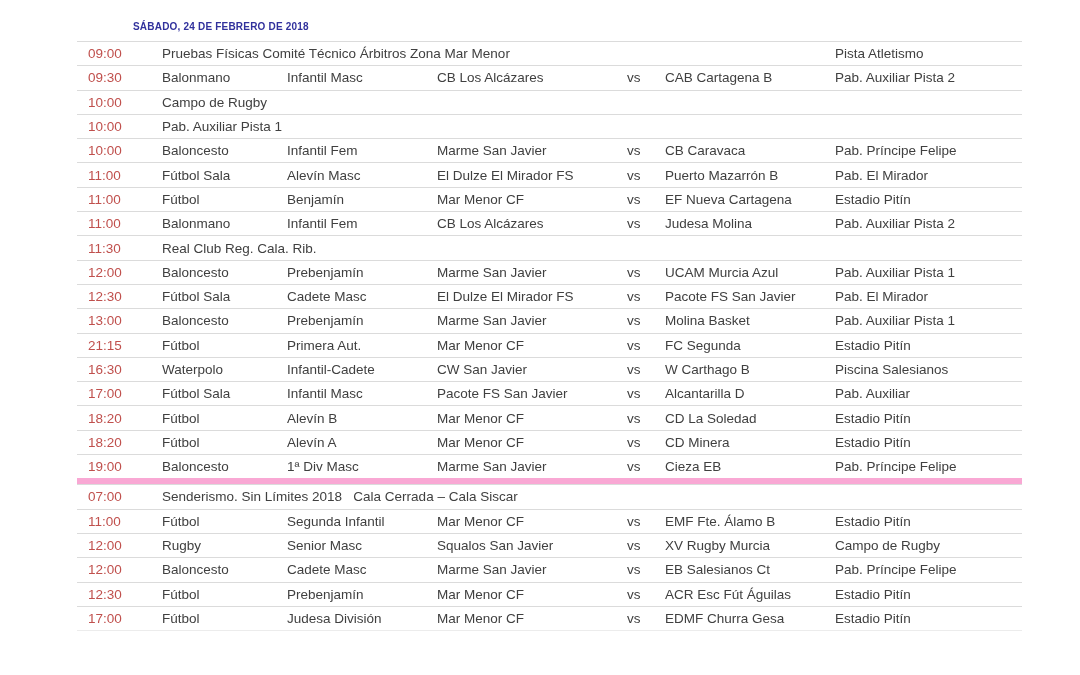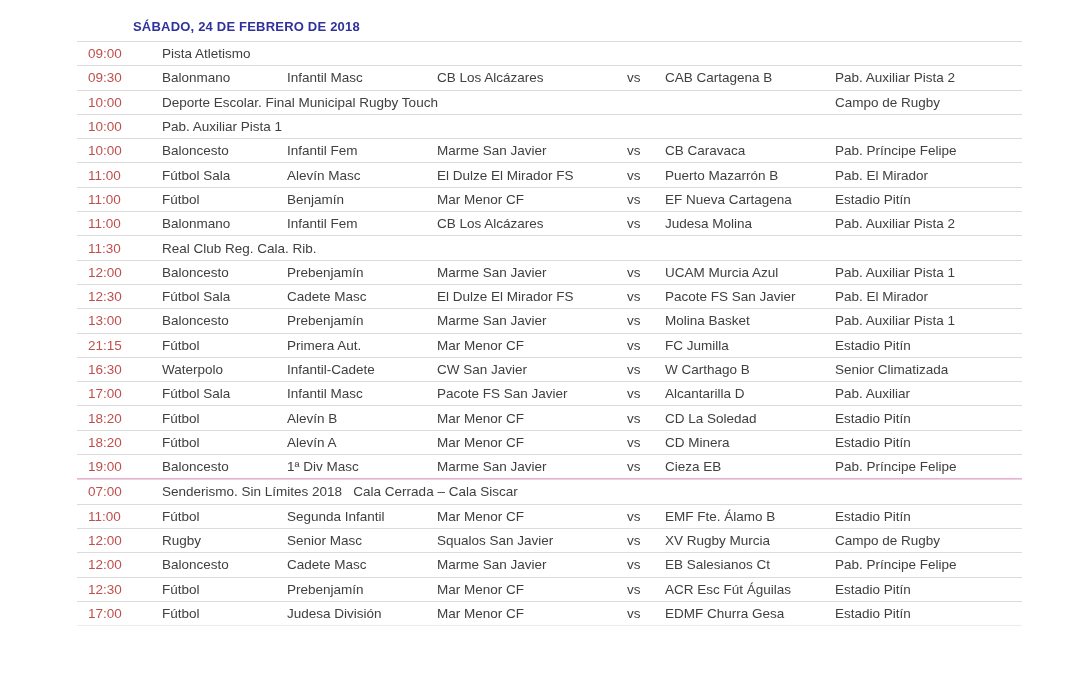--- a/index.html
+++ b/index.html
@@ -4,25 +4,25 @@
 <style>
   html,body{margin:0;padding:0;background:#ffffff;}
   body{width:1080px;height:675px;overflow:hidden;
        font-family:"Liberation Sans","DejaVu Sans",sans-serif;
        -webkit-font-smoothing:antialiased;}
   .page{position:relative;width:1080px;height:675px;background:#fff;}
   .schedule{position:absolute;left:77px;top:0;width:945px;}
   .top-spacer{height:12px;}
   .day-title{height:29px;display:flex;align-items:center;
              padding-left:56px;box-sizing:border-box;
-             color:#31319C;font-weight:bold;font-size:13px;letter-spacing:.2px;}
+             color:#31319C;font-weight:bold;font-size:10px;letter-spacing:.2px;}
   .day-gap-title{height:46px;display:flex;align-items:flex-end;
              padding-left:56px;padding-bottom:6px;box-sizing:border-box;
              color:#31319C;font-weight:bold;font-size:14px;letter-spacing:.2px;}
-  .rows{border-bottom:1px solid #f9a8d4;}
+  .rows{border-bottom:6px solid #f9a8d4;}
   .rows.no-bottom{border-bottom:none;}
   .row{display:grid;
        grid-template-columns:85px 125px 150px 190px 38px 170px 187px;
        height:24.3px;box-sizing:border-box;border-top:1px solid #DBDBDB;
        align-items:center;font-size:13.5px;color:#404040;}
   .row.full{grid-template-columns:85px 673px 187px;}
   .cell{overflow:hidden;white-space:pre;}
   .time{padding-left:11px;color:#C0504D;}
   .vs{color:#404040;}
   .partial-clip{height:5px;overflow:hidden;opacity:.5;}
@@ -32,34 +32,34 @@
 
 <div class="page">
   <div class="schedule">
     <div class="top-spacer"></div>
     <div id="schedule-root">
         <div class="day-section">
           <div class="day-title">SÁBADO, 24 DE FEBRERO DE 2018</div>
           <div class="rows">
             <div class="row full">
               <div class="cell time">09:00</div>
+              <div class="cell desc">Pruebas Físicas Comité Técnico Árbitros Zona Mar Menor</div>
               <div class="cell venue">Pista Atletismo</div>
             </div>
             <div class="row">
               <div class="cell time">09:30</div>
               <div class="cell">Balonmano</div>
               <div class="cell">Infantil Masc</div>
               <div class="cell">CB Los Alcázares</div>
               <div class="cell vs">vs</div>
               <div class="cell">CAB Cartagena B</div>
               <div class="cell venue">Pab. Auxiliar Pista 2</div>
             </div>
             <div class="row full">
               <div class="cell time">10:00</div>
-              <div class="cell desc">Deporte Escolar. Final Municipal Rugby Touch</div>
               <div class="cell venue">Campo de Rugby</div>
             </div>
             <div class="row full">
               <div class="cell time">10:00</div>
               <div class="cell venue">Pab. Auxiliar Pista 1</div>
             </div>
             <div class="row">
               <div class="cell time">10:00</div>
               <div class="cell">Baloncesto</div>
               <div class="cell">Infantil Fem</div>
@@ -125,31 +125,31 @@
               <div class="cell vs">vs</div>
               <div class="cell">Molina Basket</div>
               <div class="cell venue">Pab. Auxiliar Pista 1</div>
             </div>
             <div class="row">
               <div class="cell time">21:15</div>
               <div class="cell">Fútbol</div>
               <div class="cell">Primera Aut.</div>
               <div class="cell">Mar Menor CF</div>
               <div class="cell vs">vs</div>
-              <div class="cell">FC Jumilla</div>
+              <div class="cell">FC Segunda</div>
               <div class="cell venue">Estadio Pitín</div>
             </div>
             <div class="row">
               <div class="cell time">16:30</div>
               <div class="cell">Waterpolo</div>
               <div class="cell">Infantil-Cadete</div>
               <div class="cell">CW San Javier</div>
               <div class="cell vs">vs</div>
               <div class="cell">W Carthago B</div>
-              <div class="cell venue">Senior Climatizada</div>
+              <div class="cell venue">Piscina Salesianos</div>
             </div>
             <div class="row">
               <div class="cell time">17:00</div>
               <div class="cell">Fútbol Sala</div>
               <div class="cell">Infantil Masc</div>
               <div class="cell">Pacote FS San Javier</div>
               <div class="cell vs">vs</div>
               <div class="cell">Alcantarilla D</div>
               <div class="cell venue">Pab. Auxiliar</div>
             </div>

